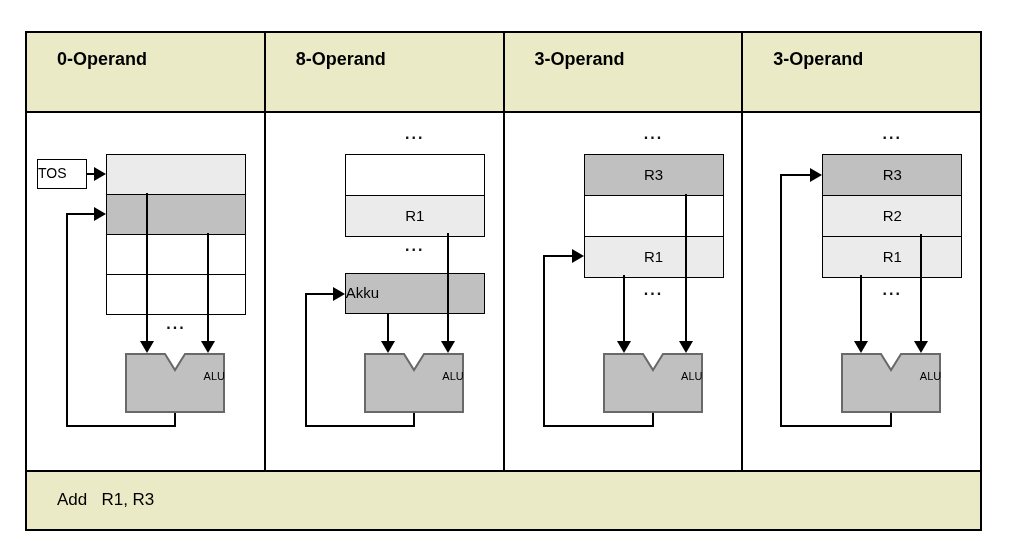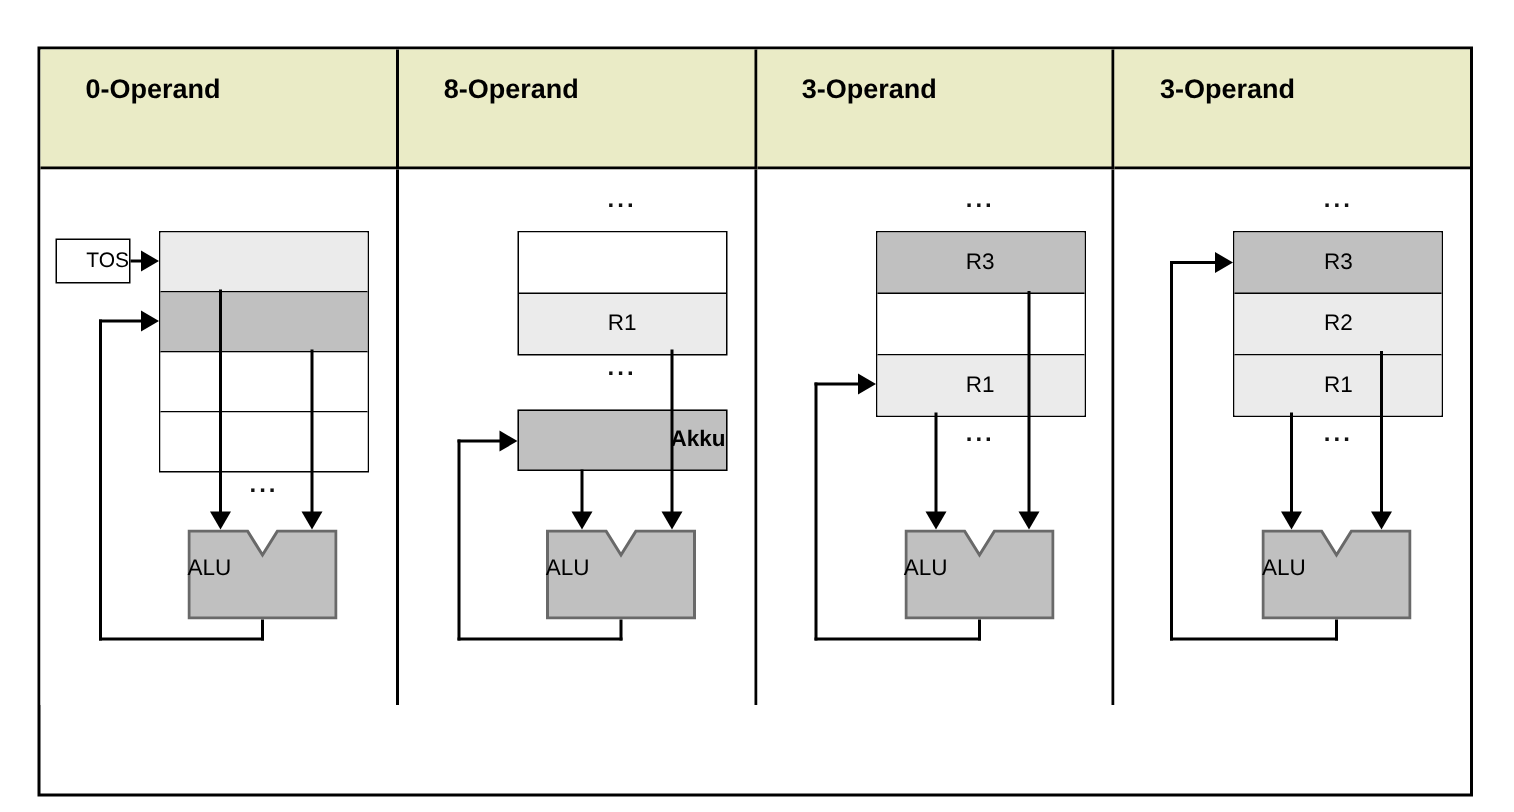--- a/index.html
+++ b/index.html
@@ -22,34 +22,34 @@
   .stack{position:absolute;left:79px;top:41px;width:140px;border:1.5px solid #000;
          box-sizing:border-box;background:#fff;z-index:1;}
   .scell{height:40px;border-bottom:1.5px solid #000;box-sizing:content-box;
          font-size:15px;line-height:40px;text-align:center;}
   .scell:last-child{border-bottom:none;}
   .scell.h39{height:39px;line-height:39px;}
   .c-light{background:#ebebeb;}
   .c-dark{background:#c0c0c0;}
   .c-white{background:#ffffff;}
   .box{position:absolute;border:1.5px solid #000;box-sizing:border-box;
-       font-size:15px;text-align:right;z-index:1;}
+       font-size:15px;text-align:left;z-index:1;}
   .tosbox{left:10px;top:46px;width:50px;height:30px;background:#fff;line-height:26px;font-size:14px;}
-  .akkubox{left:79px;top:160px;width:140px;height:41px;background:#c0c0c0;line-height:38px;font-weight:bold;}
+  .akkubox{left:79px;top:160px;width:140px;height:41px;background:#c0c0c0;line-height:38px;}
   .vline{position:absolute;width:2px;background:#000;z-index:5;}
   .hline{position:absolute;height:2px;background:#000;z-index:5;}
   .arr-d{position:absolute;width:0;height:0;border-left:7px solid transparent;
          border-right:7px solid transparent;border-top:12px solid #000;z-index:6;}
   .arr-r{position:absolute;width:0;height:0;border-top:7px solid transparent;
          border-bottom:7px solid transparent;border-left:12px solid #000;z-index:6;}
   .dots{position:absolute;left:79px;width:140px;text-align:center;font-weight:bold;
         font-size:16px;letter-spacing:2px;color:#111;z-index:2;}
   .alu{position:absolute;left:98px;top:240px;width:100px;height:60px;z-index:4;}
-  .alulabel{position:absolute;left:98px;top:257px;width:100px;text-align:left;
-            font-size:15px;z-index:5;}
+  .alulabel{position:absolute;left:98px;top:257px;width:100px;text-align:right;
+            font-size:11px;z-index:5;}
 </style>
 </head>
 <body>
 
 <div class="frame">
   <div class="table">
 
     <div class="row row-header">
       <div class="col hcell">
         <div>0-Operand</div>
@@ -175,16 +175,17 @@
 
         <div class="vline" style="left:147px;top:300px;height:14px;"></div>
         <div class="hline" style="left:37px;top:312px;width:112px;"></div>
         <div class="vline" style="left:37px;top:61px;height:253px;"></div>
         <div class="hline" style="left:37px;top:61px;width:31px;"></div>
         <div class="arr-r" style="left:67px;top:55px;"></div>
       </div>
     </div>
 
     <div class="row row-foot">
+      <div class="col fcell">Add   R1, R3</div>
     </div>
 
   </div>
 </div>
 
 </body></html>

